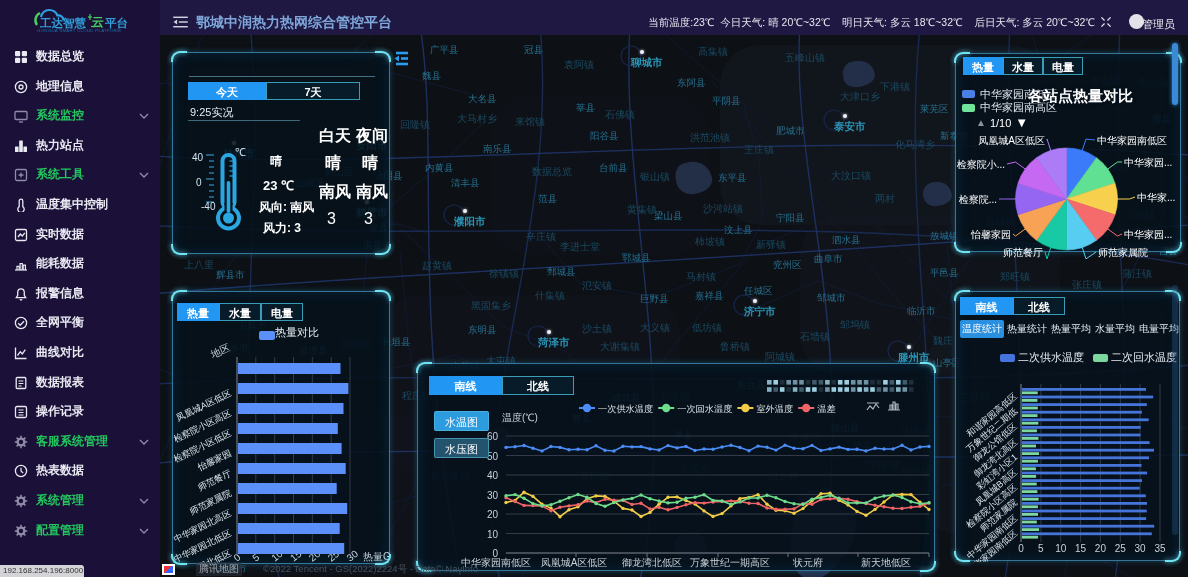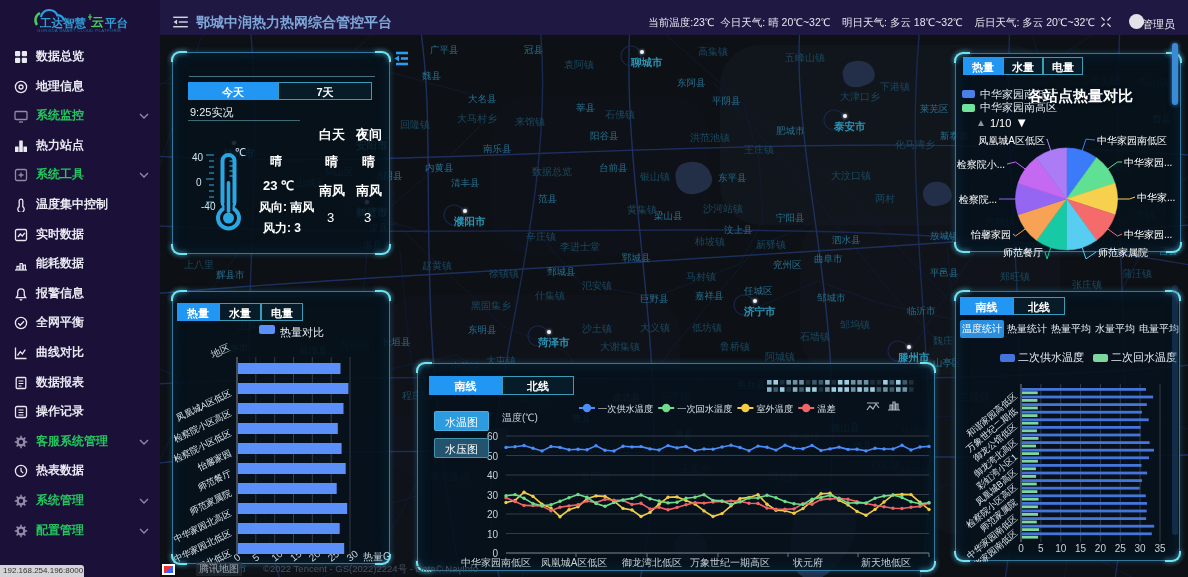--- a/index.html
+++ b/index.html
@@ -24,21 +24,21 @@
 .cnr {position:absolute;width:16px;height:11px;border-style:solid;border-color:#6fe3f2;z-index:6;filter:drop-shadow(0 0 2.5px rgba(110,225,245,0.85))}
 .tabrow {display:flex}
 .tab {height:18px;line-height:18px;text-align:center;font-size:11px;font-weight:bold;color:#fff;background:rgba(8,28,42,0.92);border:1px solid rgba(70,190,220,0.8)}
 .tab.on {background:#2196f3;border-color:#2196f3}
 .blab {font-size:9px;fill:#dce5ec;font-family:"Liberation Sans"}
 .btick {font-size:10px;fill:#c9d2da;font-family:"Liberation Sans"}
 .bleg {font-size:9.2px;fill:#e0e8ef;font-family:"Liberation Sans"}
 .plab {font-size:10px;fill:#fff;font-family:"Liberation Sans"}
 .wscale {position:absolute;font-size:10px;color:#cfe3ef}
 .wmid {position:absolute;font-size:12px;color:#fff;font-weight:bold}
-.wcol {position:absolute;font-size:13px;color:#fff;font-weight:bold}
+.wcol {position:absolute;font-size:16px;color:#fff;font-weight:bold}
 .sidebtn {position:absolute;width:55px;height:20px;line-height:20px;text-align:center;font-size:11px;color:#fff;background:#24536d;border:1px solid rgba(90,190,220,0.6);border-radius:2px;z-index:3}
 .sidebtn.on {background:#2c9be0}
 </style></head>
 <body>
 <div id="map">
 <svg width="1028" height="542" viewBox="0 0 1028 542" style="position:absolute;left:0;top:0">
       <rect width="1028" height="542" fill="#0d1015"></rect>
       <rect x="560" y="10" width="330" height="180" rx="40" fill="#161a22" opacity="0.55"></rect>
       <rect x="640" y="180" width="260" height="160" rx="40" fill="#141820" opacity="0.5"></rect>
       <rect x="220" y="260" width="300" height="180" rx="40" fill="#13171f" opacity="0.45"></rect>
@@ -249,21 +249,21 @@
     <div class="mtown" style="left:500px;top:355px">谷亭镇</div>
     <div class="mtown" style="left:630px;top:395px">欢城镇</div>
     <div class="mtown" style="left:440px;top:305px">大谢集镇</div>
 <div class="panel" style="left:12px;top:17px;width:218px;height:202px;">
 <div class="cnr" style="left:-2px;top:-2px;border-width:2px 0 0 2px;border-top-left-radius:9px"></div>
       <div class="cnr" style="right:-2px;top:-2px;border-width:2px 2px 0 0;border-top-right-radius:9px"></div>
       <div class="cnr" style="left:-2px;bottom:-2px;border-width:0 0 2px 2px;border-bottom-left-radius:9px"></div>
       <div class="cnr" style="right:-2px;bottom:-2px;border-width:0 2px 2px 0;border-bottom-right-radius:9px"></div>
 <div style="position:absolute;left:16px;right:14px;top:23px;border-top:1px solid rgba(110,180,205,0.6)"></div>
 <div class="tabrow" style="position:absolute;left:15px;top:29px;width:188px">
-<div class="tab on" style="width:90px;height:18px">今天</div>
+<div class="tab on" style="width:78px;height:18px">今天</div>
         <div class="tab" style="width:94px;height:18px">7天</div>
 </div>
 <div style="position:absolute;left:17px;top:52px;font-size:11px;color:#e6edf3">9:25实况</div>
 <div style="position:absolute;left:15px;top:67px;width:112px;border-top:1px solid rgba(110,180,205,0.55)"></div>
 <svg width="48" height="100" viewBox="0 0 48 100" style="position:absolute;left:28px;top:88px">
 <rect x="21.5" y="14" width="12" height="53" rx="6" fill="none" stroke="#2aa6e0" stroke-width="4"></rect>
 <circle cx="27.5" cy="77" r="10.5" fill="none" stroke="#2aa6e0" stroke-width="4"></circle>
 <rect x="23.5" y="62" width="8" height="8" fill="#0a1520"></rect>
 <path d="M23.7,64 a10.5,10.5 0 0 1 7.6,0" fill="none" stroke="#0a1520" stroke-width="4"></path>
 <rect x="25.7" y="40" width="3.6" height="32" rx="1.8" fill="#2aa6e0"></rect>
@@ -306,21 +306,21 @@
 <div class="panel" style="left:12px;top:256px;width:218px;height:273px;">
 <div class="cnr" style="left:-2px;top:-2px;border-width:2px 0 0 2px;border-top-left-radius:9px"></div>
       <div class="cnr" style="right:-2px;top:-2px;border-width:2px 2px 0 0;border-top-right-radius:9px"></div>
       <div class="cnr" style="left:-2px;bottom:-2px;border-width:0 0 2px 2px;border-bottom-left-radius:9px"></div>
       <div class="cnr" style="right:-2px;bottom:-2px;border-width:0 2px 2px 0;border-bottom-right-radius:9px"></div>
 <div class="tabrow" style="position:absolute;left:4px;top:11px">
 <div class="tab on" style="width:42px">热量</div>
         <div class="tab" style="width:42px">水量</div>
         <div class="tab" style="width:42px">电量</div>
 </div>
-<div style="position:absolute;left:86px;top:33px;display:flex;align-items:flex-start;gap:5px">
+<div style="position:absolute;left:86px;top:33px;display:flex;align-items:flex-end;">
 <span style="width:16px;height:9px;background:#5b8ff9;border-radius:2px;display:inline-block"></span>
 <span style="font-size:11px;color:#e8eef4">热量对比</span>
       </div>
 <svg width="218" height="273" viewBox="0 0 218 273" style="position:absolute;left:0;top:0">
 <line x1="64.0" y1="65" x2="64.0" y2="263" stroke="#323b47" stroke-width="1"></line>
         <text x="64.0" y="270" class="btick" transform="rotate(-38 64.0 270)">0</text>
         <line x1="82.8" y1="65" x2="82.8" y2="263" stroke="#323b47" stroke-width="1"></line>
         <text x="82.8" y="270" class="btick" transform="rotate(-38 82.8 270)">5</text>
         <line x1="101.7" y1="65" x2="101.7" y2="263" stroke="#323b47" stroke-width="1"></line>
         <text x="101.7" y="270" class="btick" transform="rotate(-38 101.7 270)">10</text>

